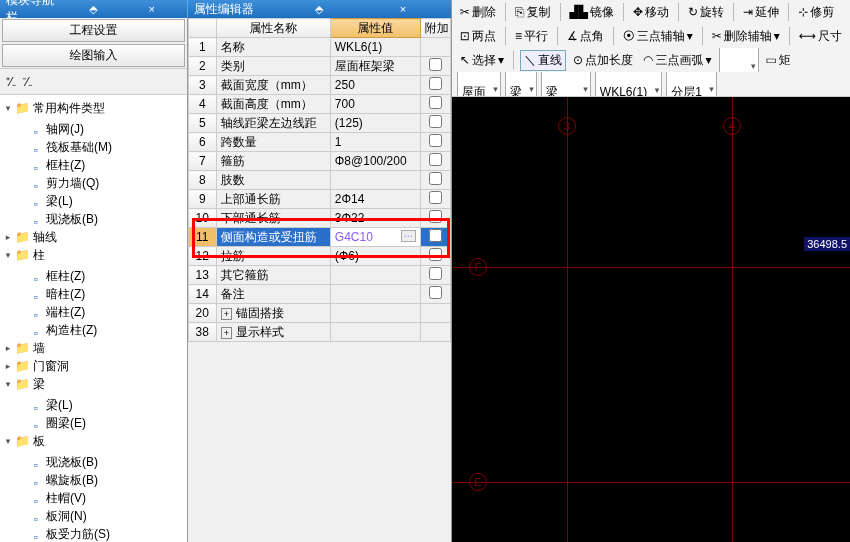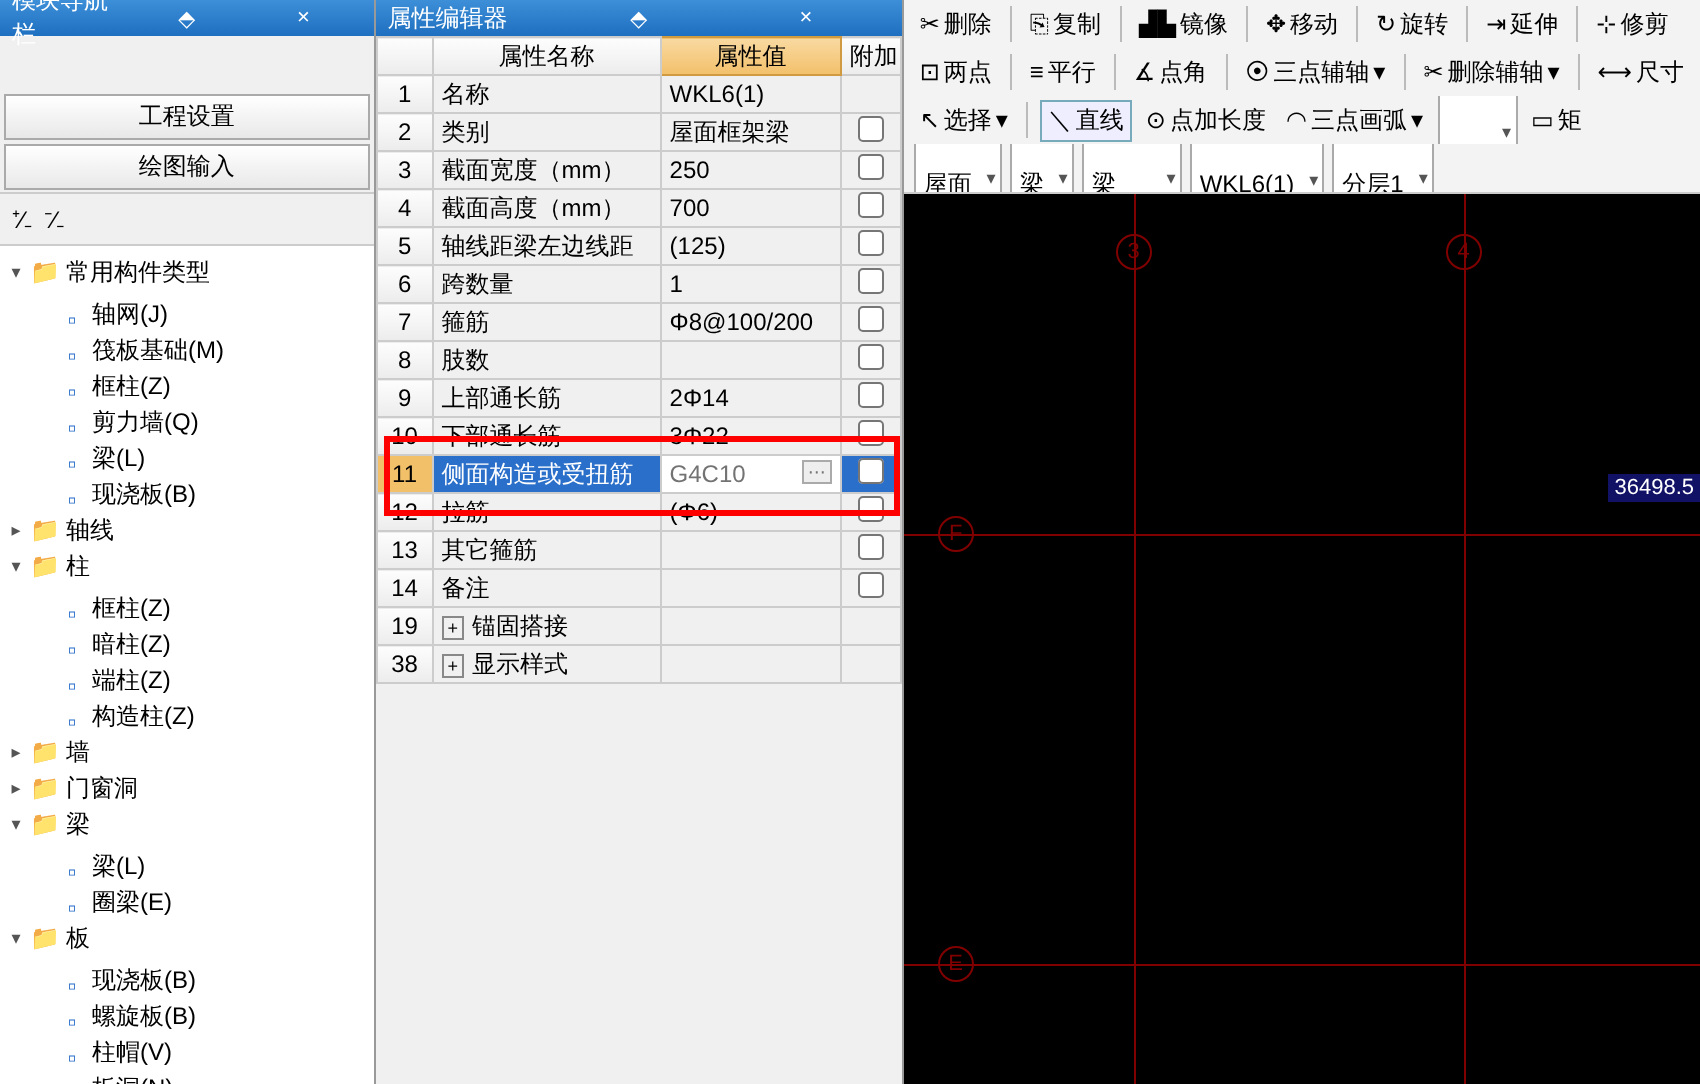--- a/index.html
+++ b/index.html
@@ -6,21 +6,21 @@
     body { background: #f0f0f0; width: 850px; height: 542px; overflow: hidden; display: flex; }
 
     .panel-left { width: 192px; display: flex; flex-direction: column; border-right: 1px solid #999; }
     .panel-mid { width: 270px; display: flex; flex-direction: column; border-right: 1px solid #999; justify-content: center; }
     .panel-right { flex: 1; display: flex; flex-direction: column; }
 
     .pane-header { background: linear-gradient(#3d8fd8, #1e6fc0); color: #fff; padding: 3px 6px; display: flex; align-items: center; justify-content: space-between; height: 18px; }
     .pane-header span { flex: 1; }
     .pin-icon, .x-icon { width: 14px; text-align: center; cursor: pointer; font-size: 11px; }
 
-    .btn-bar { display: flex; flex-direction: column; border-bottom: 1px solid #ccc; margin-top: 28px; }
+    .btn-bar { display: flex; flex-direction: column; border-bottom: 1px solid #ccc; }
     .btn-bar button { background: linear-gradient(#fff, #e8e8e8); border: 1px solid #aaa; margin: 1px 2px; padding: 2px; cursor: pointer; }
 
     .mini-tools { display: flex; gap: 6px; padding: 4px 6px; border-bottom: 1px solid #ccc; }
 
     .tree { flex: 1; overflow-y: auto; padding: 4px 2px; background: #fff; }
     .tree ul { list-style: none; padding-left: 14px; }
     .tree > ul { padding-left: 2px; }
     .tree li { line-height: 18px; white-space: nowrap; display: flex; align-items: center; gap: 3px; }
     .tree li ul { width: 100%; }
     .arrow { width: 8px; font-size: 9px; color: #555; cursor: pointer; display: inline-block; text-align: center; }
@@ -34,21 +34,21 @@
     td.num { background: linear-gradient(#fdfdfd, #ececec); text-align: center; width: 28px; }
     td.chk { text-align: center; }
     td.chk input { }
     .col-num { width: 28px; }
     .col-name { width: 114px; }
     .col-val { width: 90px; }
     .col-add { width: 30px; }
     th.val { background: linear-gradient(#f9d9a0,#f3c06a); border: 1px solid #d09a40; margin-left: 40px; }
     .hl-row td { background: #2a6fc9 !important; color: #fff; }
     .hl-row td.num { background: #f3c06a !important; color: #000; }
-    .hl-row td.val { background: #fff !important; color: #737373; }
+    .hl-row td.val { background: #fff !important; color: #8b5cf6; }
     .red-box { position: absolute; border: 3px solid red; width: 258px; height: 40px; left: 192px; top: 218px; pointer-events:none; }
 
     .ellips-btn { float: right; background: #eee; border: 1px solid #aaa; font-size: 9px; padding: 0 2px; cursor: pointer; }
 
     .list-panel { border-top: 1px solid #aaa; }
     .sub-header { background: linear-gradient(#f4f4f4,#e4e4e4); padding: 3px 6px; height: 18px; display: flex; justify-content: space-between; }
     .toolbar-row { padding: 3px 5px; display: flex; gap: 6px; align-items:center; }
     .search-row { padding: 3px 5px; }
     .search-row input { width: 100%; border: 1px solid #aaa; padding: 2px 4px; color: #888; }
 
@@ -321,21 +321,21 @@
             <td class="val"></td>
             <td class="chk"><input type="checkbox" style=""></td>
           </tr>
           <tr>
             <td class="num">14</td>
             <td><span>备注</span></td>
             <td class="val"></td>
             <td class="chk"><input type="checkbox" style=""></td>
           </tr>
           <tr>
-            <td class="num">19</td>
+            <td class="num">20</td>
             <td><span style="border: 1px solid rgb(136, 136, 136); padding: 0px 2px; margin-right: 4px; font-size: 9px;">+</span><span>锚固搭接</span></td>
             <td class="val"></td>
             <td class="chk"></td>
           </tr>
           <tr>
             <td class="num">38</td>
             <td><span style="border: 1px solid rgb(136, 136, 136); padding: 0px 2px; margin-right: 4px; font-size: 9px;">+</span><span>显示样式</span></td>
             <td class="val"></td>
             <td class="chk"></td>
           </tr>

